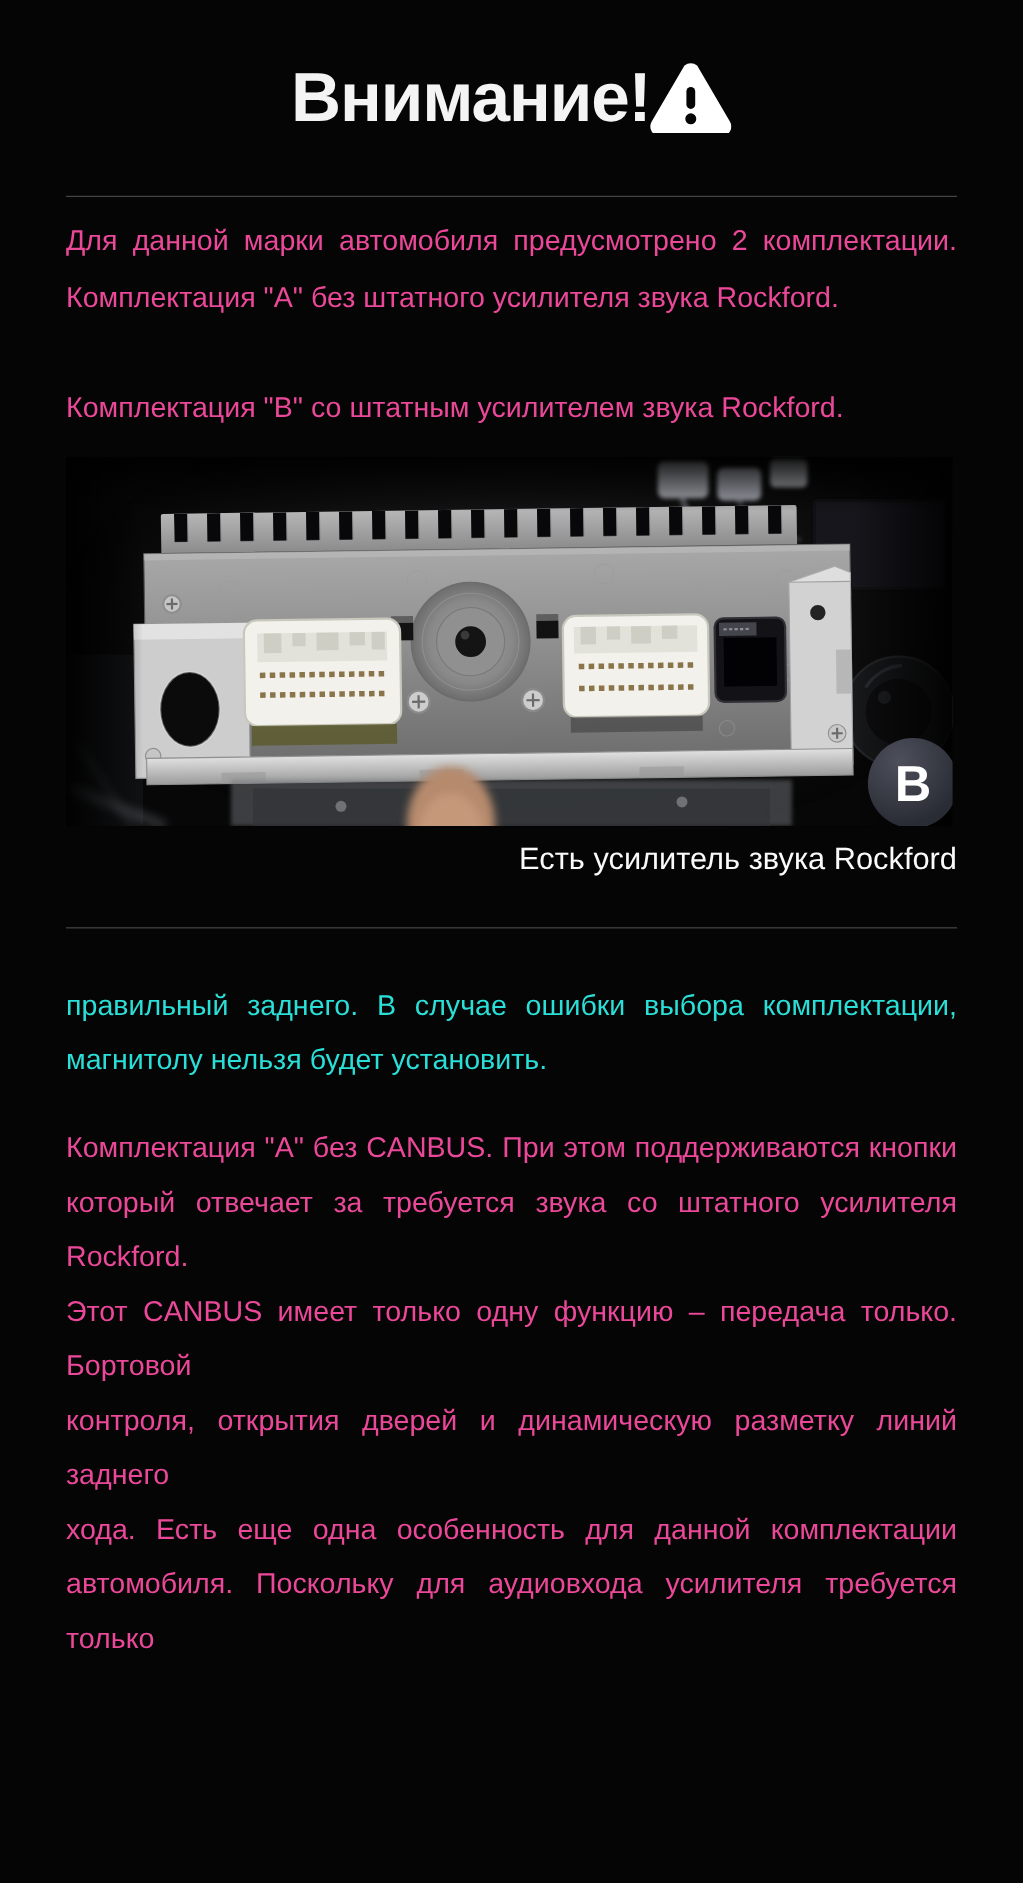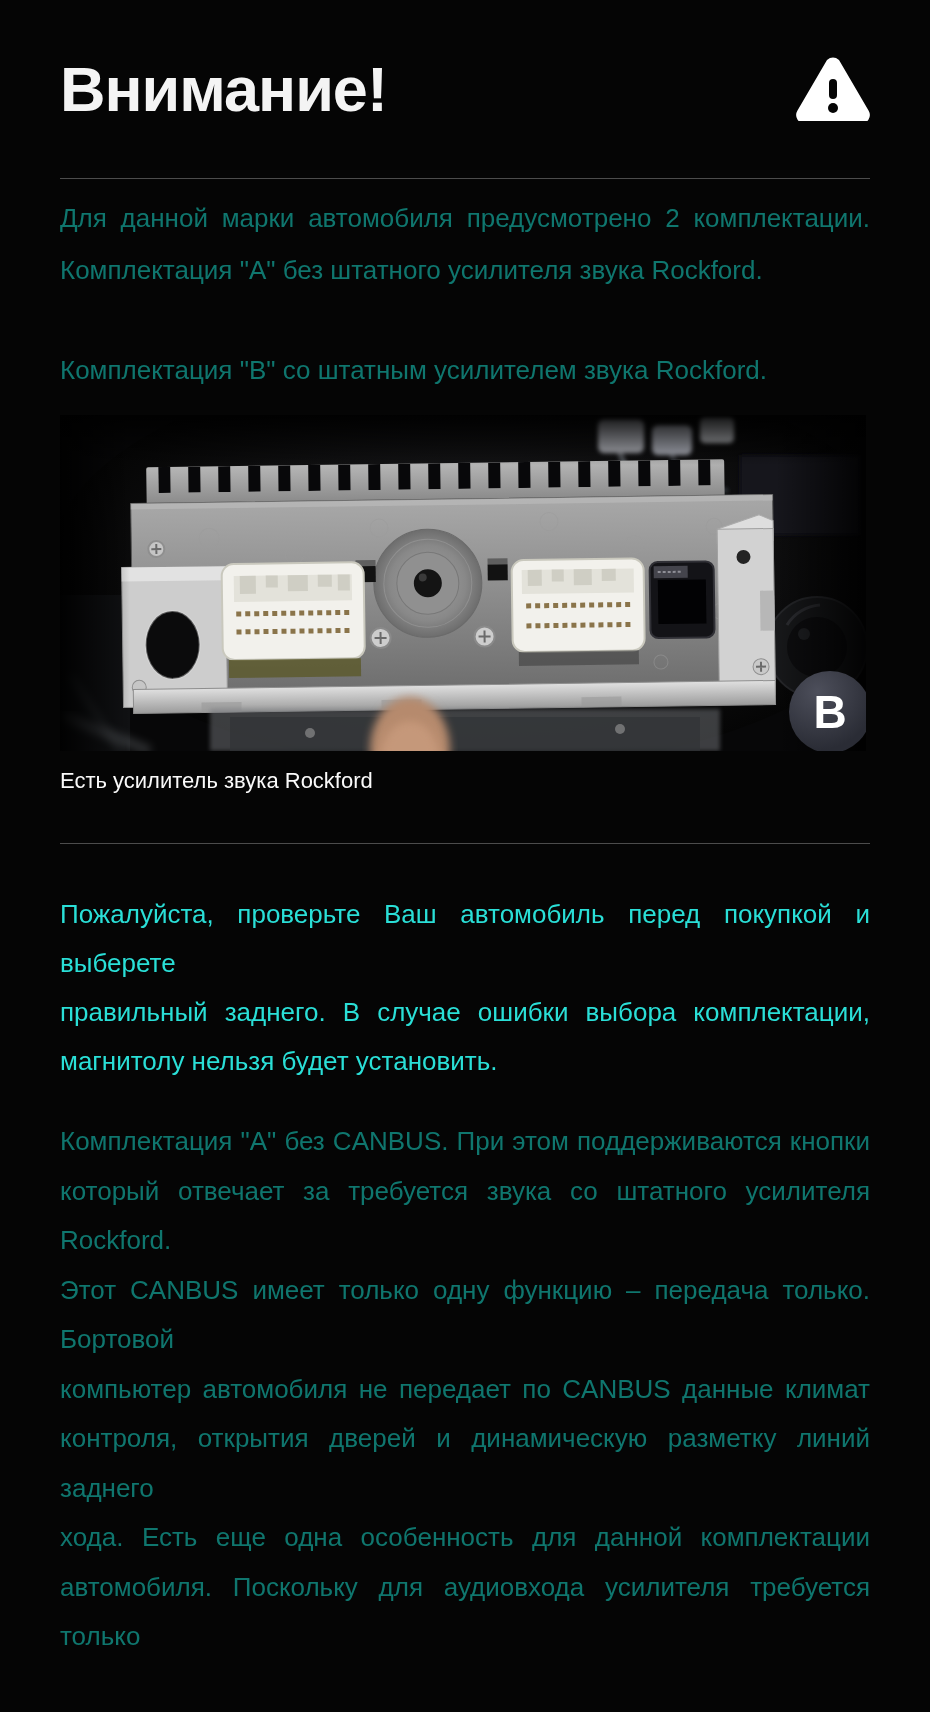--- a/index.html
+++ b/index.html
@@ -11,21 +11,21 @@
     overflow: hidden;
     position: relative;
   }
   .content { padding: 0 60px; }
 
   
   .header {
     padding-top: 52px;
     height: 74px;
     display: flex;
-    justify-content: space-between;
+    justify-content: center;
     align-items: center;
   }
   .title {
     font-size: 63px;
     font-weight: 700;
     letter-spacing: -1px;
     line-height: 74px;
     white-space: nowrap;
   }
   .warn-icon { width: 74px; height: 64px; flex: 0 0 auto; }
@@ -35,21 +35,21 @@
     border-top: 1px solid #4c4c4c;
     margin: 0;
   }
   .divider-1 { margin-top: 52px; }
   .divider-2 { margin-top: 42px; }
 
   
   .line {
     font-size: 26px;
     line-height: 52px;
-    color: #0f766e;
+    color: #ec4899;
     text-align: justify;
     text-align-last: justify;
   }
   .line--last { text-align-last: left; }
 
   .intro-1 { margin-top: 13px; }
   .intro-2 { margin-top: 48px; }
 
   
   .photo {
@@ -72,23 +72,23 @@
     background: radial-gradient(circle at 35% 25%, #4d4f5b, #2a2c35 72%);
     color: #ffffff;
     font-size: 46px;
     font-weight: 700;
     display: flex;
     align-items: center;
     justify-content: center;
   }
   .caption {
     margin-top: 10px;
-    font-size: 22px;
+    font-size: 28px;
     line-height: 40px;
-    text-align: left;
+    text-align: right;
     color: #fafafa;
   }
 
   .warning-block { margin-top: 46px; }
   .warning-block .line {
     line-height: 49px;
     color: #2adfd7;
   }
 
   .details-block { margin-top: 31px; }
@@ -294,29 +294,27 @@
       <rect x="0" y="0" width="806" height="50" fill="url(#gVT)"></rect>
     </svg>
     <div class="variant-badge">B</div>
   </figure>
 
   <div class="caption">Есть усилитель звука Rockford</div>
 
   <hr class="divider divider-2">
 
   <div class="warning-block">
-    <div class="line">Пожалуйста, проверьте Ваш автомобиль перед покупкой и выберете</div>
     <div class="line">правильный заднего. В случае ошибки выбора комплектации,</div>
     <div class="line line--last">магнитолу нельзя будет установить.</div>
   </div>
 
   <div class="details-block">
     <div class="line">Комплектация "A" без CANBUS. При этом поддерживаются кнопки</div>
     <div class="line">который отвечает за требуется звука со штатного усилителя Rockford.</div>
     <div class="line">Этот CANBUS имеет только одну функцию – передача только. Бортовой</div>
-    <div class="line">компьютер автомобиля не передает по CANBUS данные климат</div>
     <div class="line">контроля, открытия дверей и динамическую разметку линий заднего</div>
     <div class="line">хода. Есть еще одна особенность для данной комплектации</div>
     <div class="line">автомобиля. Поскольку для аудиовхода усилителя требуется только</div>
 
   </div>
 
 </div>
 
 </body></html>

